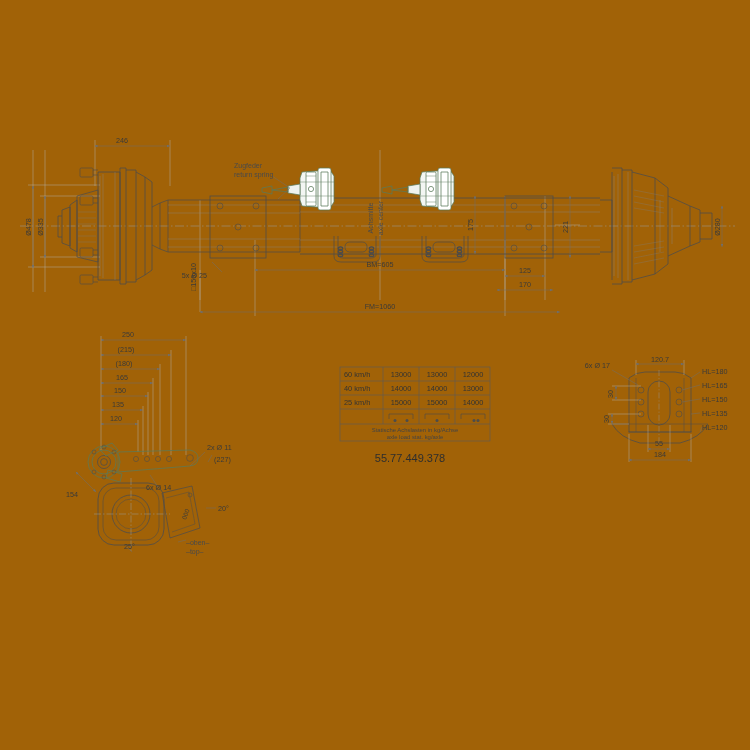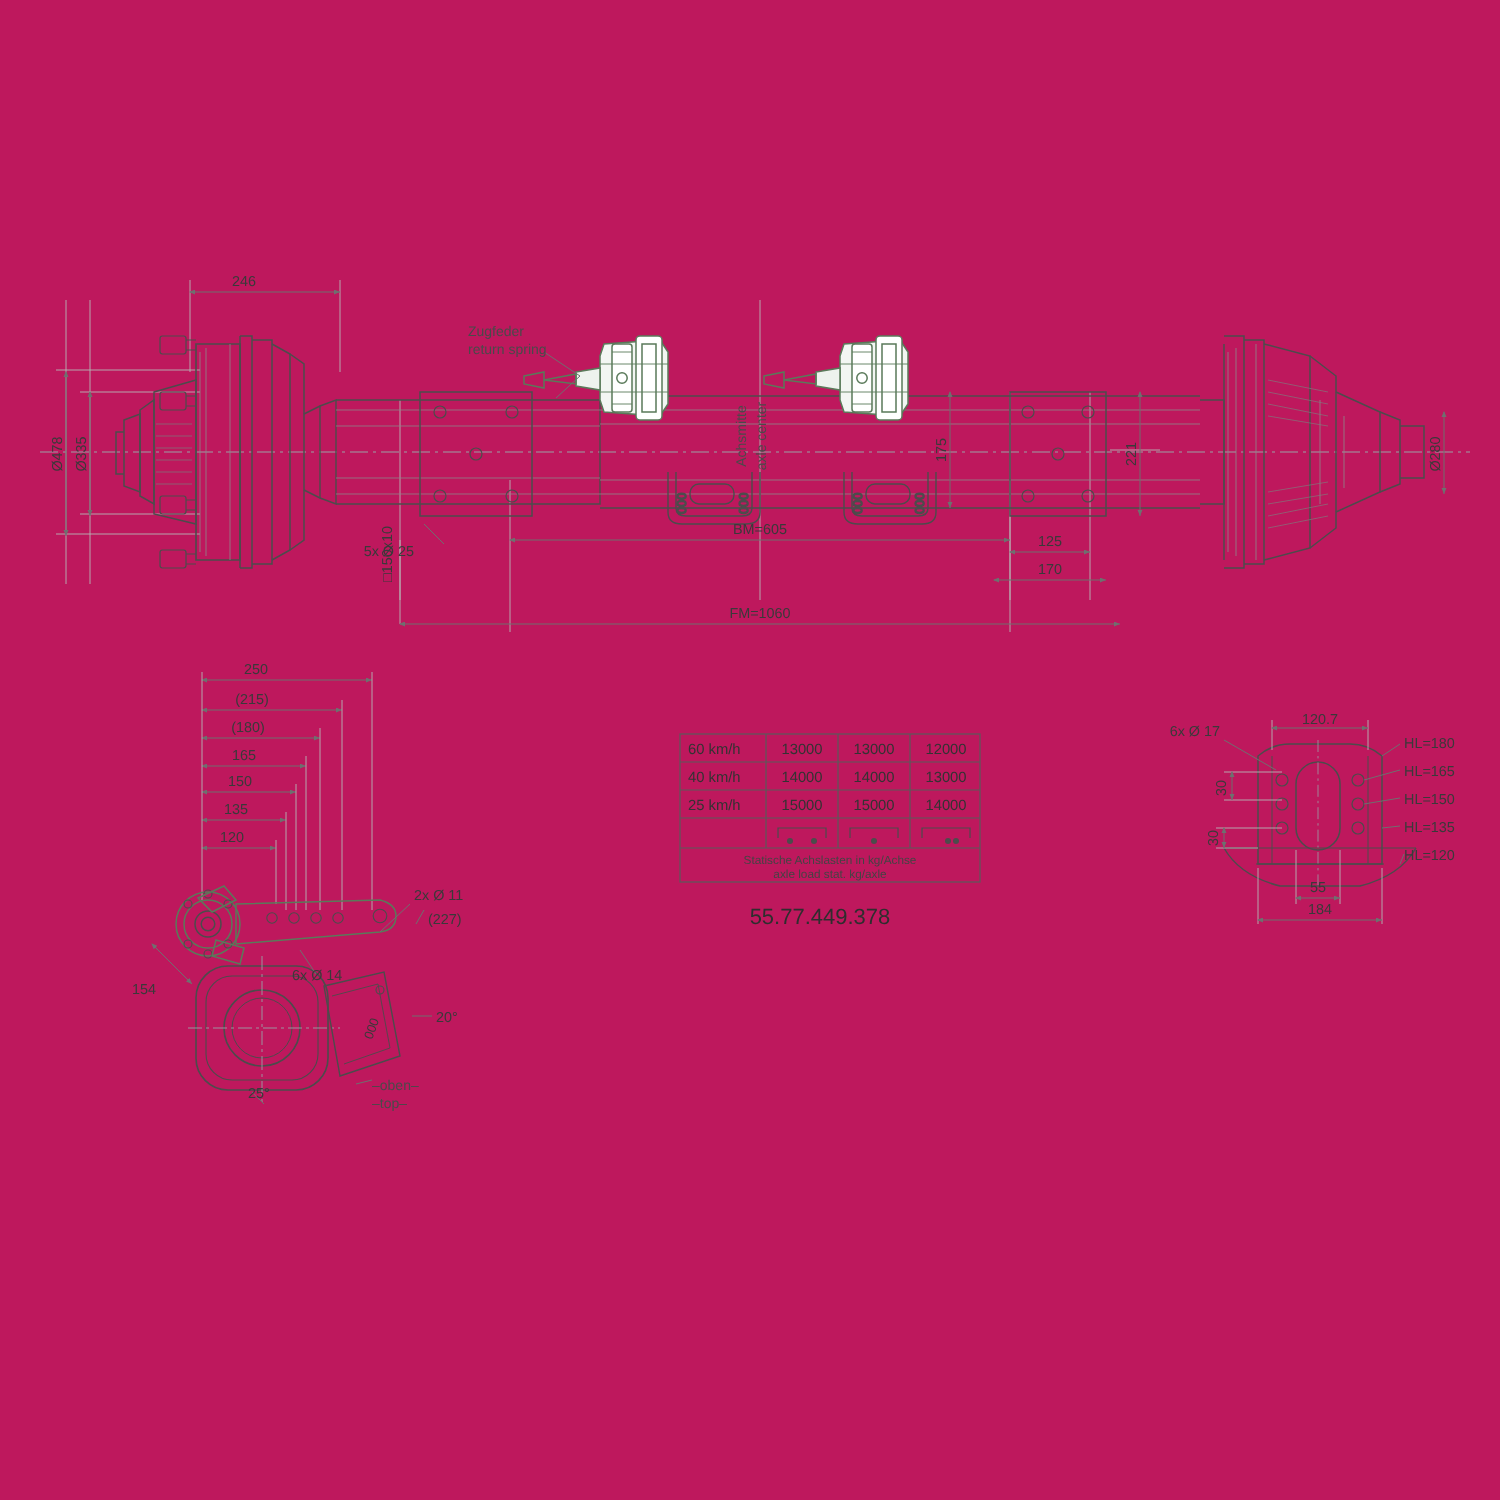--- a/index.html
+++ b/index.html
@@ -1,19 +1,19 @@
 <!DOCTYPE html>
 <html><head>
 <meta charset="utf-8">
 <title>Axle Technical Drawing</title>
 <style>
   html,body{margin:0;padding:0;background:#ffffff;}
   body{width:750px;height:750px;overflow:hidden;
        font-family:"Liberation Sans",sans-serif;}
-  #sheet{position:relative;width:750px;height:750px;background:#be185d;}
+  #sheet{position:relative;width:750px;height:750px;background:#a16207;}
   svg{display:block;}
   .dimtxt{font-family:"Liberation Sans",sans-serif;font-size:7.2px;fill:#3a3a3a;}
   .dimtxt-sm{font-family:"Liberation Sans",sans-serif;font-size:6.4px;fill:#3a3a3a;}
   .partno{font-family:"Liberation Sans",sans-serif;font-size:11px;fill:#2e2e2e;}
   .tbltxt{font-family:"Liberation Sans",sans-serif;font-size:7.4px;fill:#333;}
   .tbltxt-sm{font-family:"Liberation Sans",sans-serif;font-size:5.9px;fill:#444;}
   .lbl{font-family:"Liberation Sans",sans-serif;font-size:7px;fill:#4a4a4a;}
 </style>
 </head>
 <body>

